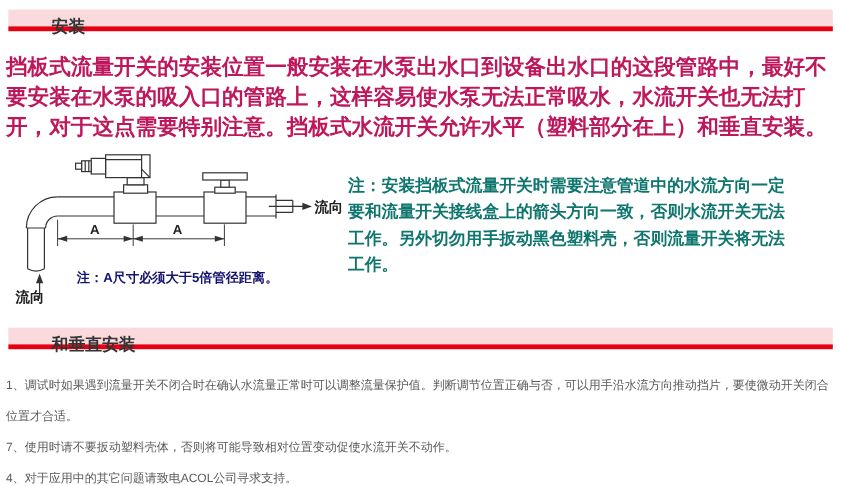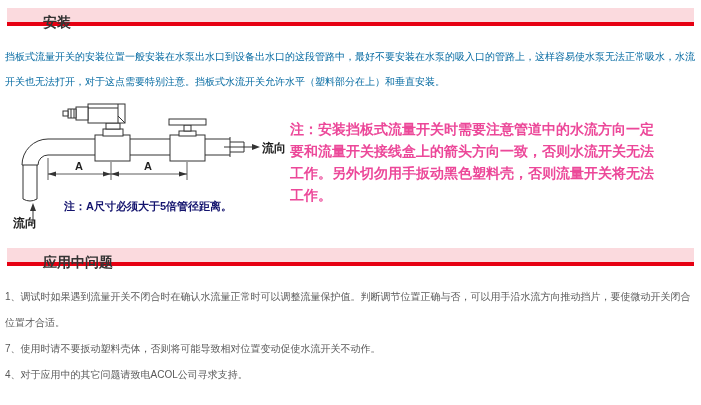--- a/index.html
+++ b/index.html
@@ -16,23 +16,24 @@
     background: #fbdade;
     border-bottom: 4px solid #e60012;
     padding-left: 36px;
     font-size: 14px;
     font-weight: bold;
     color: #333333;
   }
   .section-header.first { margin-top: 8px; }
   .intro-paragraph {
     margin: 10px 5px 0 5px;
-    font-size: 10px;
+    font-size: 18px;
     line-height: 25px;
-    color: #0369a1;
+    color: #be185d;
+    font-weight: bold;
   }
   .diagram-row {
     display: flex;
     align-items: flex-start;
     margin-top: 0;
   }
   .diagram-wrap {
     flex: none;
     width: 280px;
     margin-left: 8px;
@@ -48,21 +49,21 @@
   }
   svg .flow-label { font-size: 12px; font-weight: bold; }
   svg .dim-label { font-size: 11px; font-weight: bold; }
   svg .diagram-note { font-size: 11px; font-weight: bold; fill: #14146e; }
   .warning-note {
     flex: 1;
     margin: 24px 36px 0 2px;
     font-size: 14px;
     font-weight: bold;
     line-height: 22px;
-    color: #ec4899;
+    color: #0f766e;
   }
   .issues-list {
     margin: 12px 5px 0 5px;
   }
   .issue-item {
     font-size: 10px;
     line-height: 26px;
     color: #595959;
     margin: 0;
   }
@@ -149,21 +150,21 @@
         <text class="diagram-note" x="56" y="116">注：A尺寸必须大于5倍管径距离。</text>
       </svg>
     </div>
 
     <p class="warning-note">注：安装挡板式流量开关时需要注意管道中的水流方向一定要和流量开关接线盒上的箭头方向一致，否则水流开关无法工作。另外切勿用手扳动黑色塑料壳，否则流量开关将无法工作。</p>
   </div>
 </section>
 
 <section>
   <header class="section-header">
-    <span>应用中问题</span>
+    <span>和垂直安装</span>
   </header>
 
   <div class="issues-list">
     <p class="issue-item">1、调试时如果遇到流量开关不闭合时在确认水流量正常时可以调整流量保护值。判断调节位置正确与否，可以用手沿水流方向推动挡片，要使微动开关闭合位置才合适。</p>
     <p class="issue-item">7、使用时请不要扳动塑料壳体，否则将可能导致相对位置变动促使水流开关不动作。</p>
     <p class="issue-item">4、对于应用中的其它问题请致电ACOL公司寻求支持。</p>
   </div>
 </section>
 
 </body></html>

